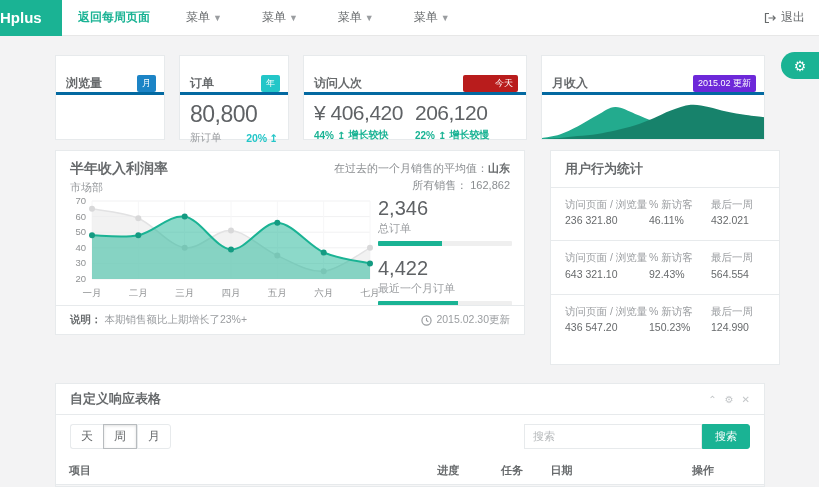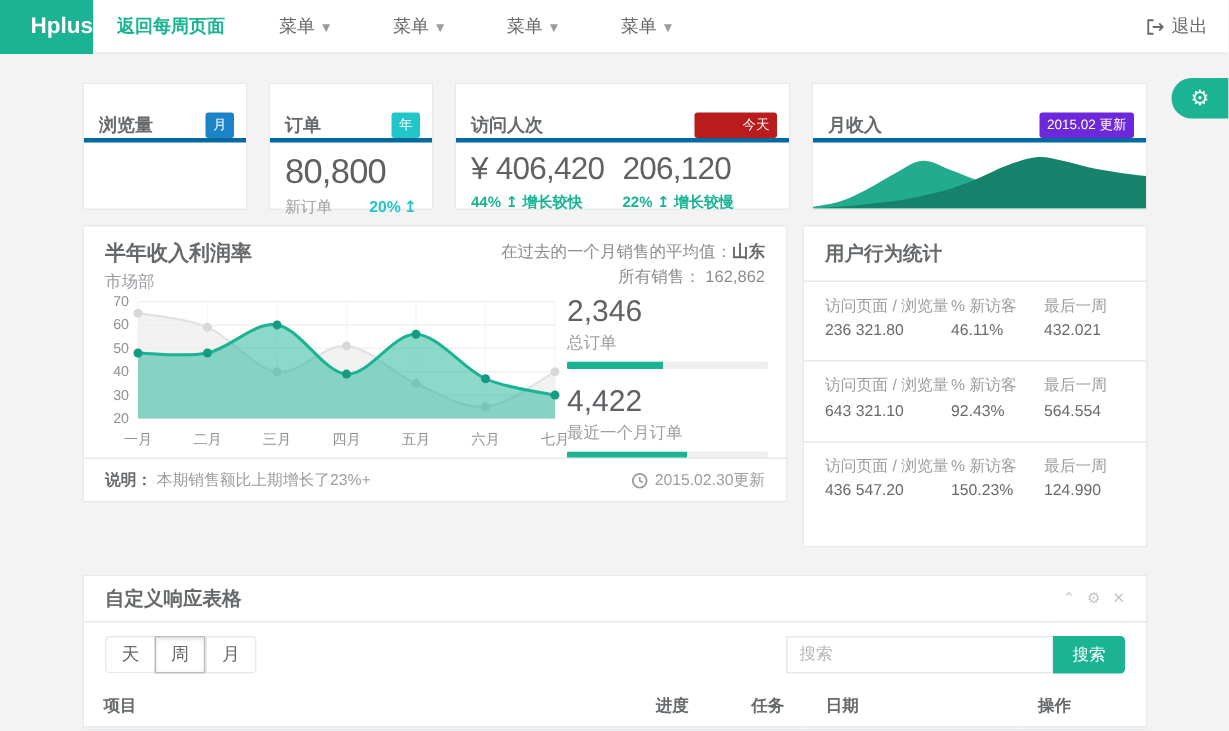--- a/index.html
+++ b/index.html
@@ -1,21 +1,21 @@
 <!DOCTYPE html>
 <html><head>
 <meta charset="utf-8">
 <style>
   * { margin:0; padding:0; box-sizing:border-box; }
   html,body { width:819px; height:487px; overflow:hidden; }
   body { background:#f3f3f4; font-family:"Liberation Sans","DejaVu Sans",sans-serif; color:#676a6c; position:relative; }
 
   
   .navbar { position:absolute; top:0; left:0; width:819px; height:36px; background:#fff; border-bottom:1px solid #e7e7e7; }
-  .logo { position:absolute; left:0; top:0; width:62px; height:36px; background:#1ab394; color:#fff; font-size:15px; font-weight:bold; line-height:36px; text-align:right; }
+  .logo { position:absolute; left:0; top:0; width:62px; height:36px; background:#1ab394; color:#fff; font-size:15px; font-weight:bold; line-height:36px; text-align:left; }
   .nav-links { position:absolute; left:62px; top:0; height:35px; display:flex; align-items:center; }
   .home-link { color:#1ab394; font-size:12px; font-weight:bold; padding:0 16px; cursor:pointer; }
   .menu-item { color:#676a6c; font-size:12px; padding:0 20px; cursor:pointer; }
   .menu-item .caret { font-size:9px; color:#9a9da0; margin-left:3px; }
   .logout { position:absolute; right:14px; top:0; height:35px; display:flex; align-items:center; gap:5px; color:#676a6c; font-size:12px; cursor:pointer; }
 
   
   .settings-fab { position:absolute; right:0; top:52px; width:38px; height:27px; background:#1ab394; border-radius:14px 0 0 14px; color:#fff; display:flex; align-items:center; justify-content:center; font-size:14px; cursor:pointer; }
 
   
@@ -49,21 +49,21 @@
   .mp-right { position:absolute; left:322px; top:46px; width:134px; }
   .mr-value { font-size:20px; font-weight:300; color:#5f6265; }
   .mr-label { font-size:11px; color:#9a9da0; margin:1px 0 5px; }
   .progress { height:5px; background:#efefef; border-radius:1px; overflow:hidden; margin-bottom:11px; }
   .progress .fill { height:100%; background:#1ab394; }
   .mp-footer { position:absolute; left:0; right:0; bottom:0; height:29px; border-top:1px solid #e7eaec; display:flex; align-items:center; justify-content:space-between; padding:0 14px; font-size:10.5px; color:#9a9da0; }
   .mp-footer b { color:#676a6c; }
   .updated { display:flex; align-items:center; gap:4px; }
 
   
-  .stats-panel { position:absolute; left:535px; top:150px; width:230px; height:215px; }
+  .stats-panel { position:absolute; left:550px; top:150px; width:230px; height:215px; }
   .sp-header { padding:9px 14px; border-bottom:1px solid #e7eaec; font-size:13px; font-weight:bold; color:#676a6c; }
   .sp-row { display:flex; padding:9px 14px 12px; border-bottom:1px solid #e7eaec; font-size:10.5px; }
   .sp-row:last-child { border-bottom:none; }
   .sp-col { color:#9a9da0; line-height:1.45; }
   .sp-col .v { color:#676a6c; margin-top:1px; }
   .sp-c1 { width:42%; } .sp-c2 { width:31%; } .sp-c3 { width:27%; }
 
   
   .table-panel { position:absolute; left:55px; top:383px; width:710px; height:104px; overflow:hidden; }
   .tp-header { height:31px; padding:0 14px; border-bottom:1px solid #e7eaec; display:flex; align-items:center; justify-content:space-between; }

